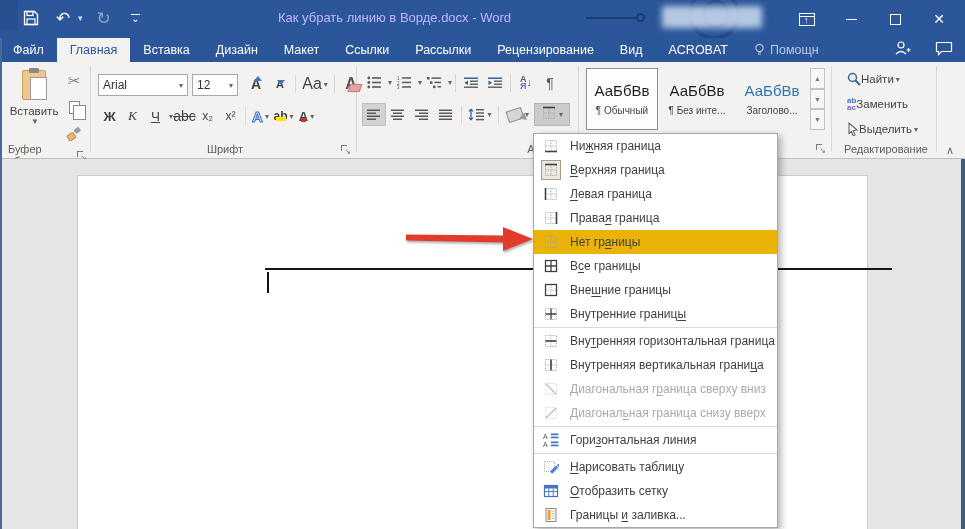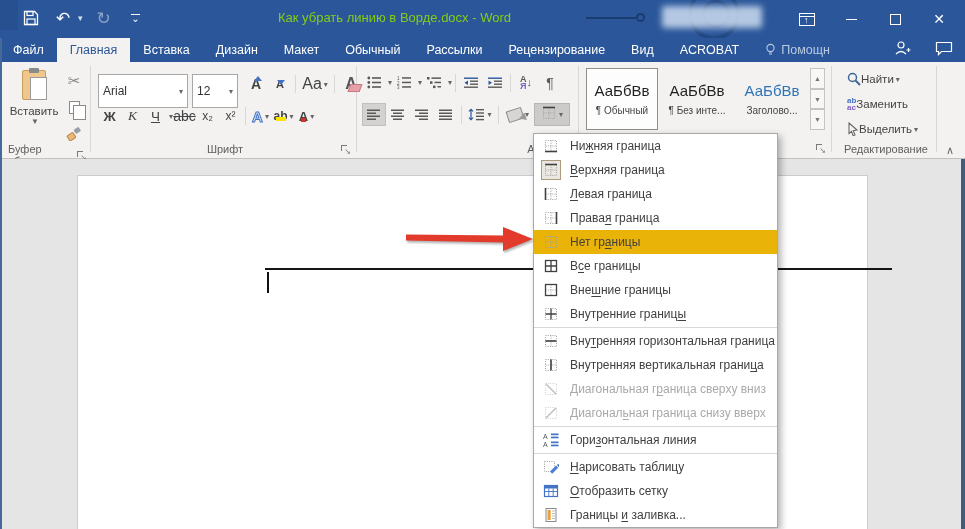--- a/index.html
+++ b/index.html
@@ -9,21 +9,21 @@
 
   
   .titlebar { position:absolute; left:0; top:0; width:965px; height:38px; background:#2b579a; overflow:hidden; }
   .tb-corner { position:absolute; left:0; top:0; width:18px; height:30px; background:#26508f; }
   .qat { position:absolute; left:20px; top:6px; display:flex; align-items:center; gap:10px; color:#fff; }
   .qat .qbtn { display:flex; align-items:center; justify-content:center; width:22px; height:24px; color:#fff; }
   .qat .dim { opacity:.45; }
   .qat .chev { font-size:9px; color:#cfe0f5; margin-left:-6px; }
   .undo-glyph,.redo-glyph { font-size:17px; line-height:1; }
   .qat-custom { font-size:10px; color:#fff; border-top:1px solid #fff; padding-top:0px; line-height:7px; }
-  .title-text { position:absolute; left:0; right:0; top:10px; text-align:center; color:#84cc16; font-size:13px; pointer-events:none; }
+  .title-text { position:absolute; left:0; right:0; top:10px; text-align:center; color:#c4b5fd; font-size:13px; pointer-events:none; }
   .title-text span { position:relative; left:-88px; }
   
   .deco-line { position:absolute; left:586px; top:17px; width:58px; height:2px; background:rgba(13,38,80,.55); }
   .deco-node { position:absolute; left:636px; top:13px; width:9px; height:9px; border:2px solid rgba(13,38,80,.55); border-radius:50%; background:#2b579a; }
   .deco-c1 { position:absolute; left:688px; top:-12px; width:52px; height:52px; border:4px solid rgba(13,38,80,.28); border-radius:50%; }
   .deco-c2 { position:absolute; left:702px; top:0px; width:28px; height:28px; border:3px solid rgba(13,38,80,.28); border-radius:50%; }
   .blur-box { position:absolute; left:662px; top:6px; width:100px; height:22px; border-radius:3px;
     background:rgba(205,220,240,.85); filter:blur(3px); }
   .win-controls { position:absolute; right:4px; top:0; height:38px; display:flex; align-items:center; }
   .win-btn { width:44px; height:38px; display:flex; align-items:center; justify-content:center; color:#fff; }
@@ -60,21 +60,21 @@
   .clipboard-ic::before { content:""; position:absolute; left:6px; top:-3px; width:10px; height:5px; background:#8a8a8a; border-radius:1px; }
   .clipboard-ic::after { content:""; position:absolute; left:7px; top:6px; width:15px; height:21px; background:#fff; border:1px solid #9a9a9a; }
   .clip-col { position:absolute; left:62px; top:8px; width:24px; display:flex; flex-direction:column; gap:4px; }
   .clip-col .rbtn { width:24px; height:22px; }
   .scissors { font-size:15px; color:#8a8a8a; }
   .copy-ic { position:relative; width:11px; height:13px; border:1px solid #8a8a8a; background:#fff; }
   .copy-ic::before { content:""; position:absolute; left:3px; top:3px; width:11px; height:13px; border:1px solid #8a8a8a; background:#fff; }
 
   
   .combo { position:absolute; height:22px; background:#fff; border:1px solid #aaa8a6; font-size:12px; color:#333;
-    display:flex; align-items:center; padding:16px 4px; justify-content:space-between; }
+    display:flex; align-items:center; padding:4px 4px; justify-content:space-between; }
   .fontrow2 { position:absolute; left:98px; top:42px; display:flex; align-items:center; }
   .fontrow2 .rbtn { width:23px; height:24px; font-size:13px; }
   .fgl { font-size:13.5px; }
   .fx-a { color:#e4ecf8; -webkit-text-stroke:1px #4472c4; font-weight:bold; }
   .underbar { position:relative; }
   .underbar::after { content:""; position:absolute; left:2px; right:2px; bottom:2px; height:4px; }
   .hl-bar::after { background:#ffe400; }
   .fc-bar::after { background:#e02b1d; }
   .grow-shrink { font-weight:bold; position:relative; }
   .tri-up::after,.tri-down::after { content:""; position:absolute; right:-1px; top:0; border-left:4px solid transparent; border-right:4px solid transparent; }
@@ -193,21 +193,21 @@
       <div class="tab">
         <span>Вставка</span>
       </div>
       <div class="tab">
         <span>Дизайн</span>
       </div>
       <div class="tab">
         <span>Макет</span>
       </div>
       <div class="tab">
-        <span>Обычный</span>
+        <span>Ссылки</span>
       </div>
       <div class="tab">
         <span>Рассылки</span>
       </div>
       <div class="tab">
         <span>Рецензирование</span>
       </div>
       <div class="tab">
         <span>Вид</span>
       </div>

